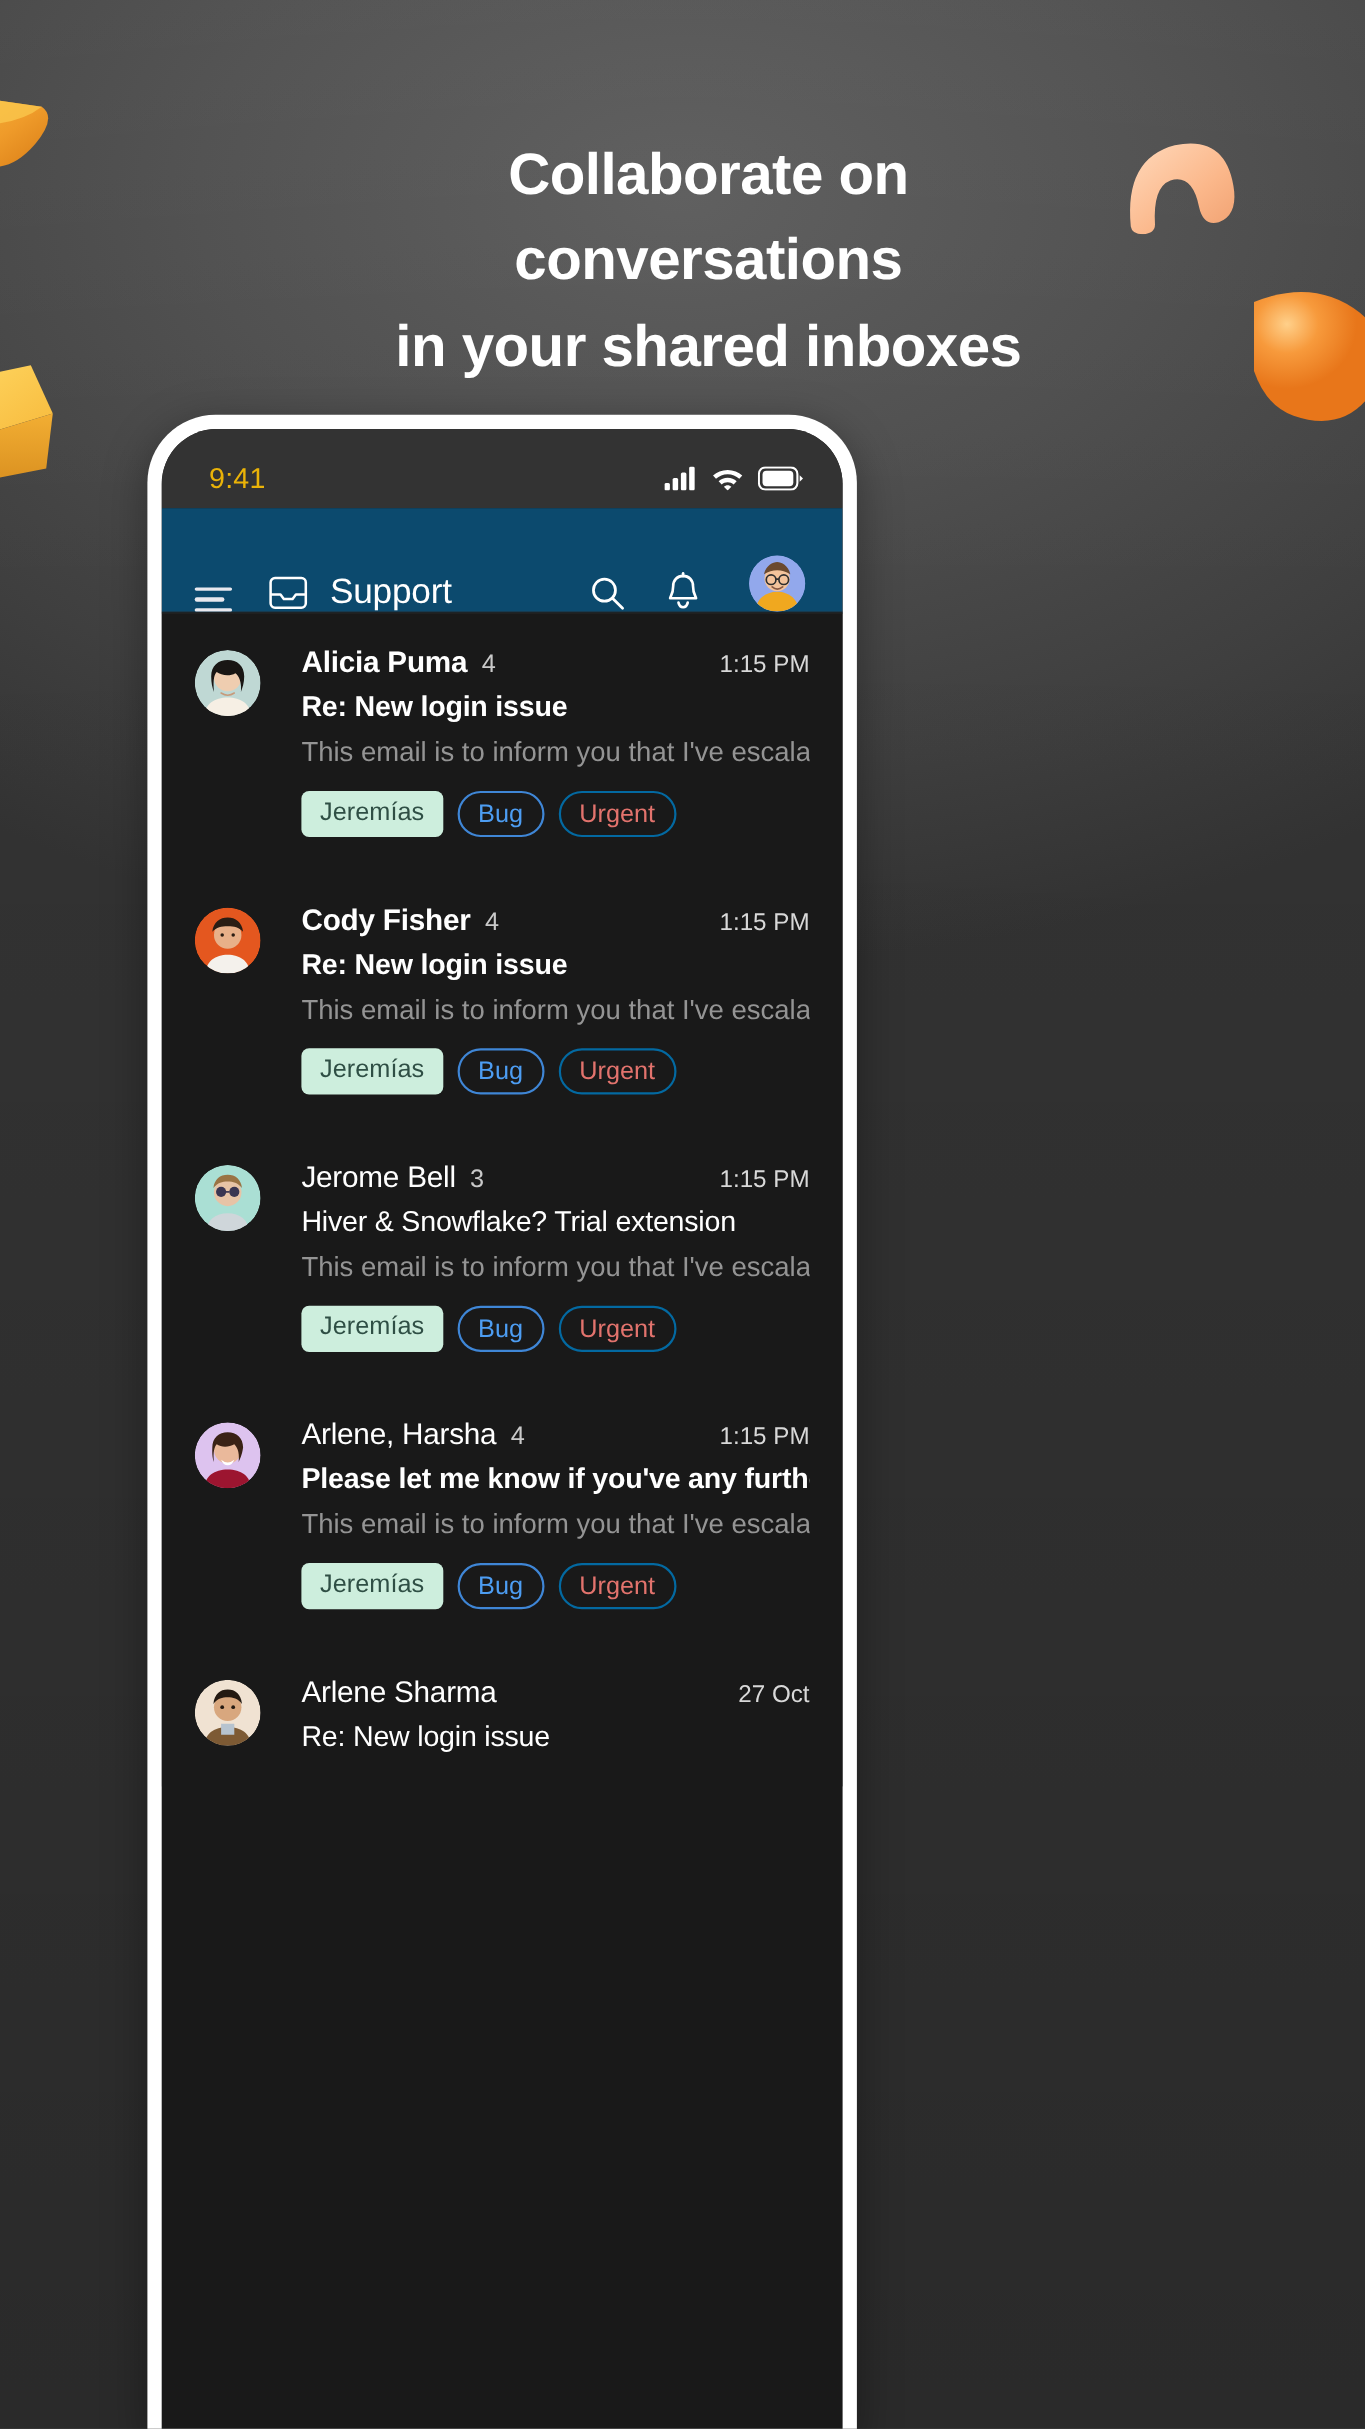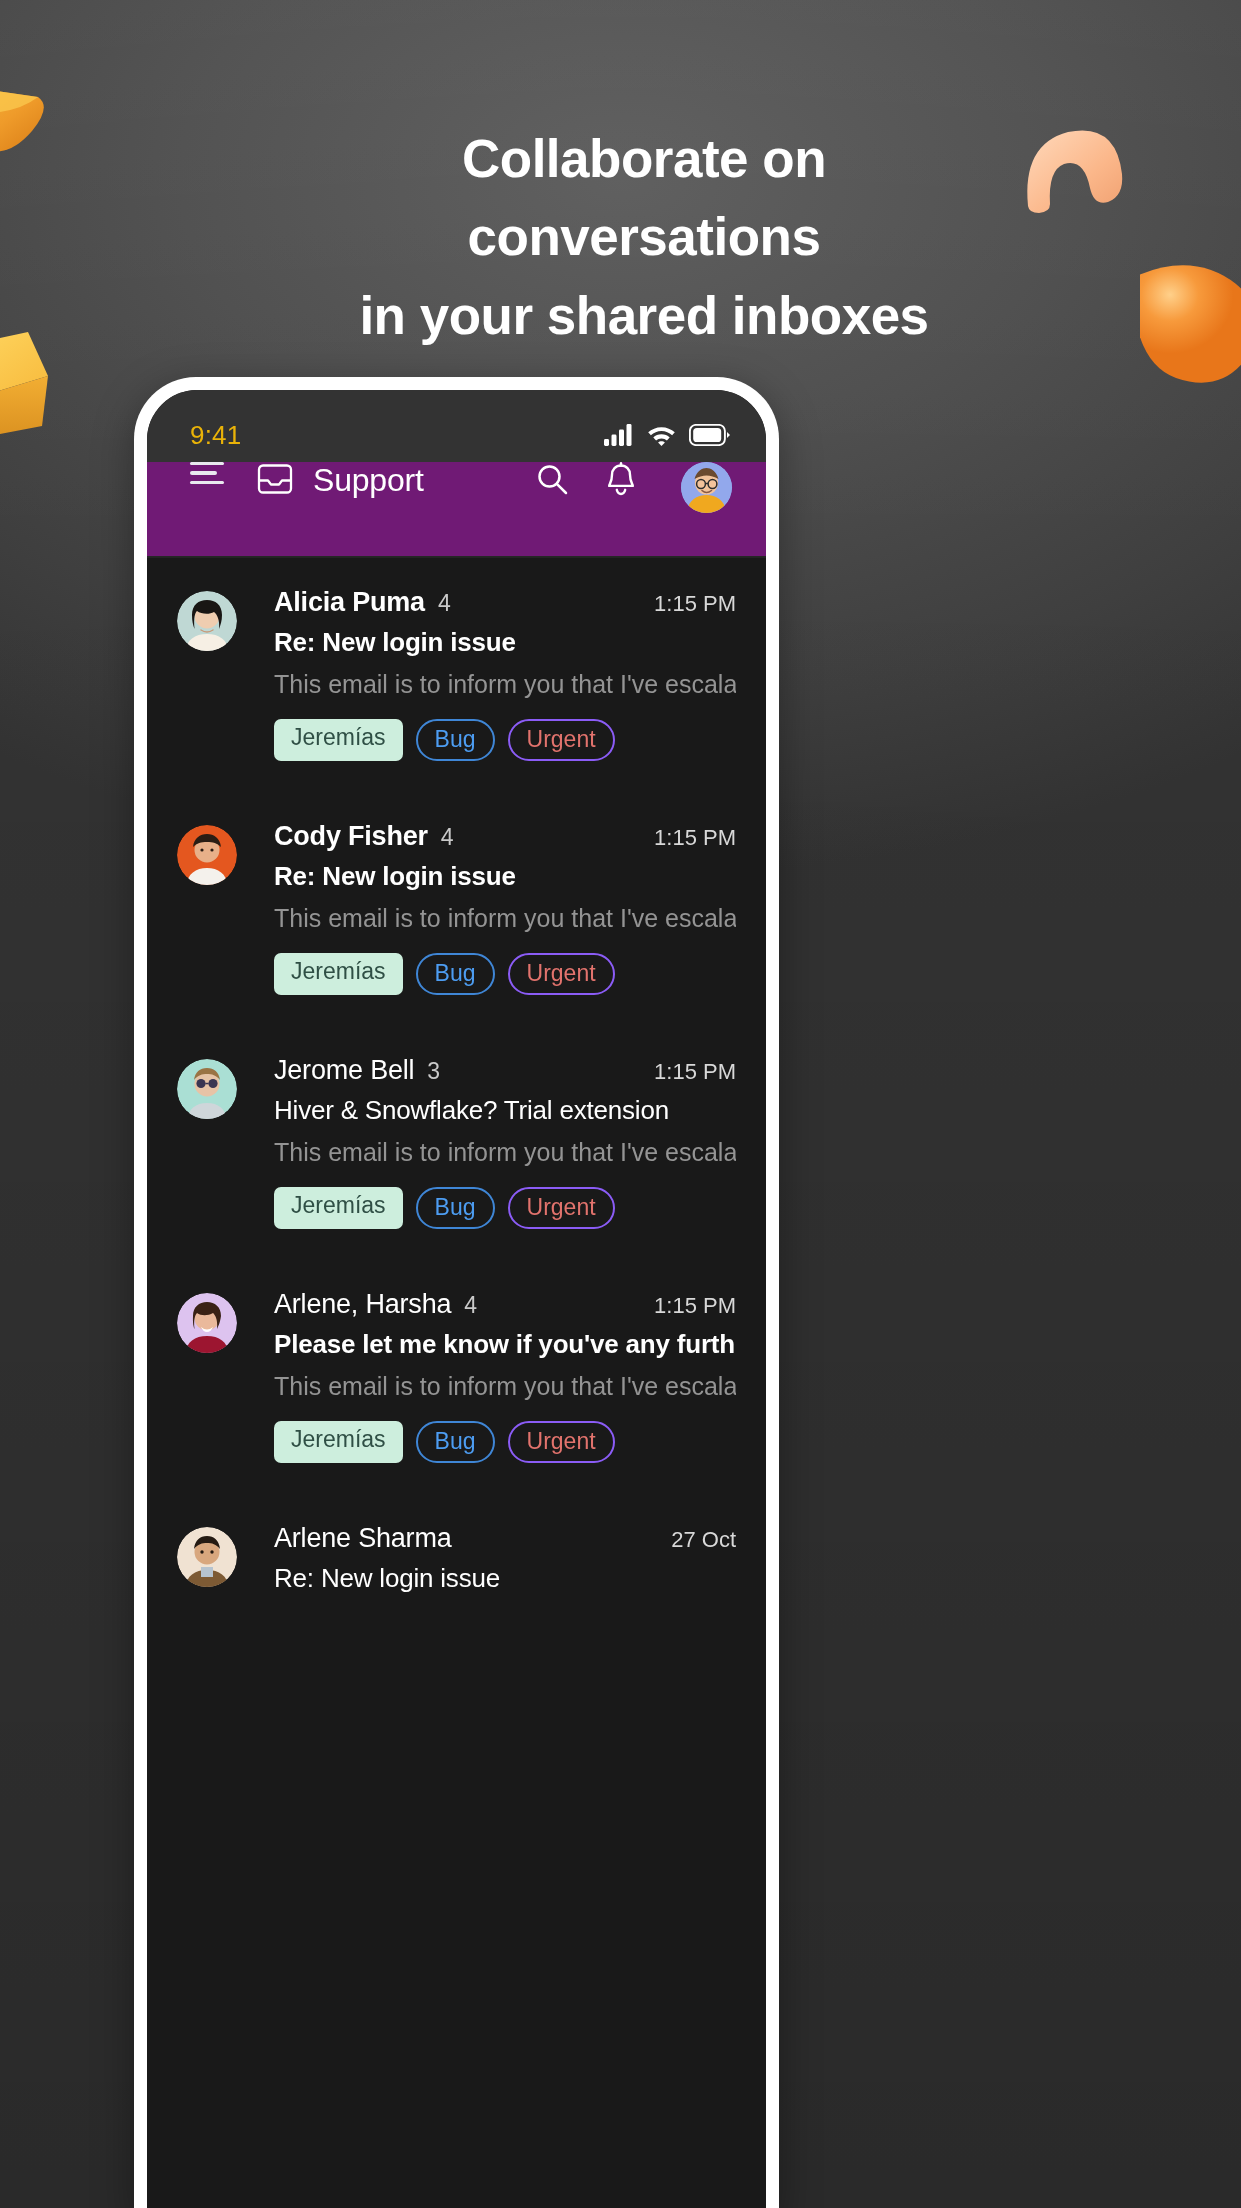--- a/index.html
+++ b/index.html
@@ -76,23 +76,23 @@
     display:flex; align-items:center; justify-content:space-between;
     padding:18px 36px 0 43px;
     color:#eab308;
   }
   .status-time { font-size:26px; font-weight:500; letter-spacing:0.2px; }
   .status-right { display:flex; align-items:center; gap:13px; }
 
   
   .appbar {
     height:95px;
-    background:#701a75;
-    display:flex; align-items:flex-start;
-    padding:0 34px 0 43px;
+    background:#0c4a6e;
+    display:flex; align-items:flex-end;
+    padding:0 34px 0 30px;
     border-bottom:1px solid #262626;
   }
   .appbar .hamb { width:34px; height:22px; display:flex; flex-direction:column; justify-content:space-between; cursor:pointer; }
   .appbar .hamb i { display:block; height:3.4px; background:#e9e9ef; border-radius:3px; }
   .appbar .hamb i:nth-child(1){ width:34px;}
   .appbar .hamb i:nth-child(2){ width:27px;}
   .appbar .hamb i:nth-child(3){ width:34px;}
   .inbox-icon { margin-left:32px; display:flex; }
   .appbar-title {
     margin-left:19px; color:#fff; font-size:32px; font-weight:400; letter-spacing:-0.2px;
@@ -130,21 +130,21 @@
   .m-time { margin-left:auto; color:#d8d8d8; font-size:22px; white-space:nowrap; padding-left:12px;}
   .m-subj { color:#ffffff; font-size:26px; margin-top:9px; letter-spacing:-0.2px; white-space:nowrap; overflow:hidden; }
   .m-subj.bold { font-weight:bold; }
   .m-prev { color:#949494; font-size:25px; margin-top:12px; white-space:nowrap; overflow:hidden; }
   .m-tags { display:flex; gap:13px; margin-top:20px; }
   .tag {
     font-size:23px; padding:7px 17px 8px; border-radius:22px; line-height:1; white-space:nowrap;
   }
   .tag-green { background:#cdeedd; color:#2f4f45; border-radius:7px; }
   .tag-blue  { background:transparent; color:#4d9df2; border:2px solid #3f86d6; }
-  .tag-red   { background:transparent; color:#e2736d; border:2px solid #8b5cf6; }
+  .tag-red   { background:transparent; color:#e2736d; border:2px solid #0369a1; }
 </style>
 </head>
 <body>
 
 <div class="bg"></div>
 <div class="bg-vign"></div>
 
 <svg class="deco deco-wedge" viewBox="0 0 120 110">
   <defs>
     <linearGradient id="gw" x1="0" y1="0" x2="1" y2="1">

